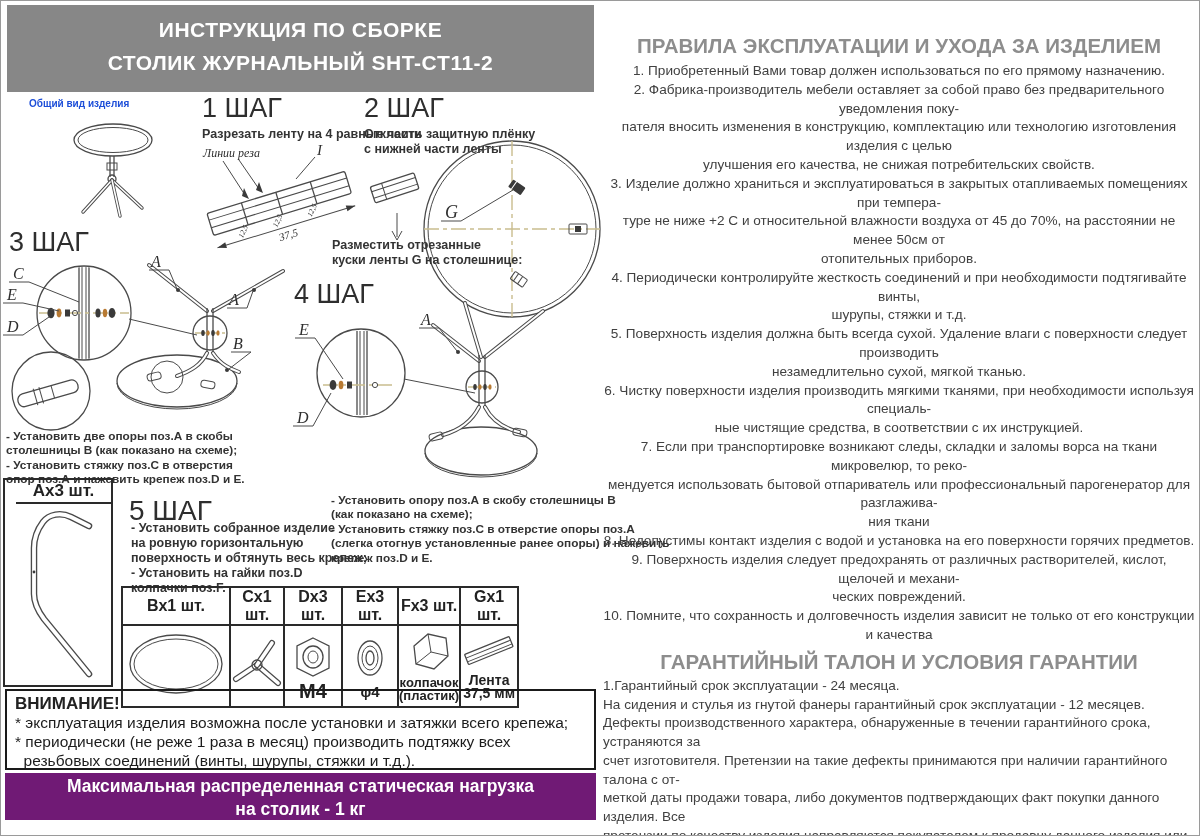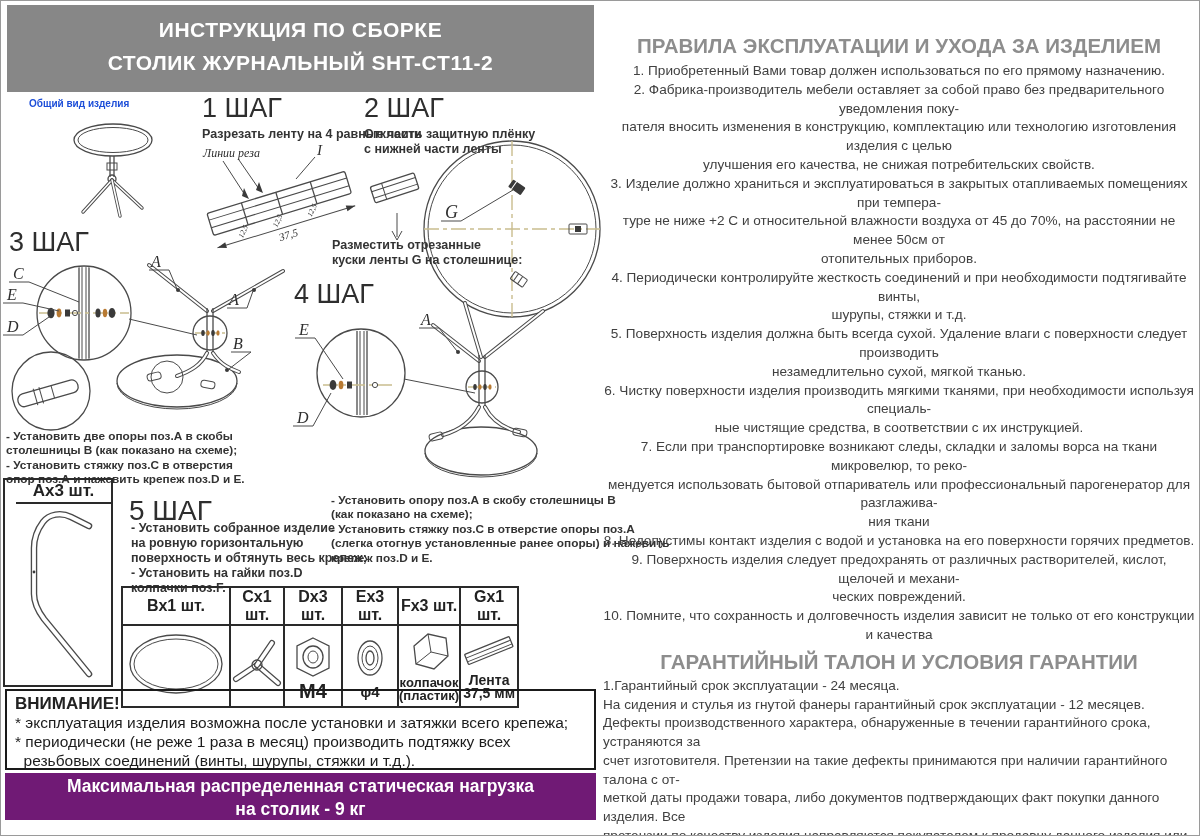--- a/index.html
+++ b/index.html
@@ -374,21 +374,21 @@
 
   <div class="abs att">
     <div class="t">ВНИМАНИЕ!</div>
     <div class="b pre">* эксплуатация изделия возможна после установки и затяжки всего крепежа;
 * периодически (не реже 1 раза в месяц) производить подтяжку всех
 &nbsp;&nbsp;резьбовых соединений (винты, шурупы, стяжки и т.д.).</div>
   </div>
 
   <div class="abs loadbar">
     <div class="l1">Максимальная распределенная статическая нагрузка</div>
-    <div>на столик -  9 кг</div>
+    <div>на столик -  1 кг</div>
   </div>
 
   <div class="abs rcol">
     <div class="rtitle">ПРАВИЛА ЭКСПЛУАТАЦИИ И УХОДА ЗА ИЗДЕЛИЕМ</div>
     <div style="margin-top:4px;text-align:center;">
       <div class="ritem">1. Приобретенный Вами товар должен использоваться по его прямому назначению.</div>
       <div class="ritem">2. Фабрика-производитель мебели оставляет за собой право без предварительного уведомления поку-
 пателя вносить изменения в конструкцию, комплектацию или технологию изготовления изделия с целью
 улучшения его качества, не снижая потребительских свойств.</div>
       <div class="ritem">3. Изделие должно храниться и эксплуатироваться в закрытых отапливаемых помещениях при темпера-

